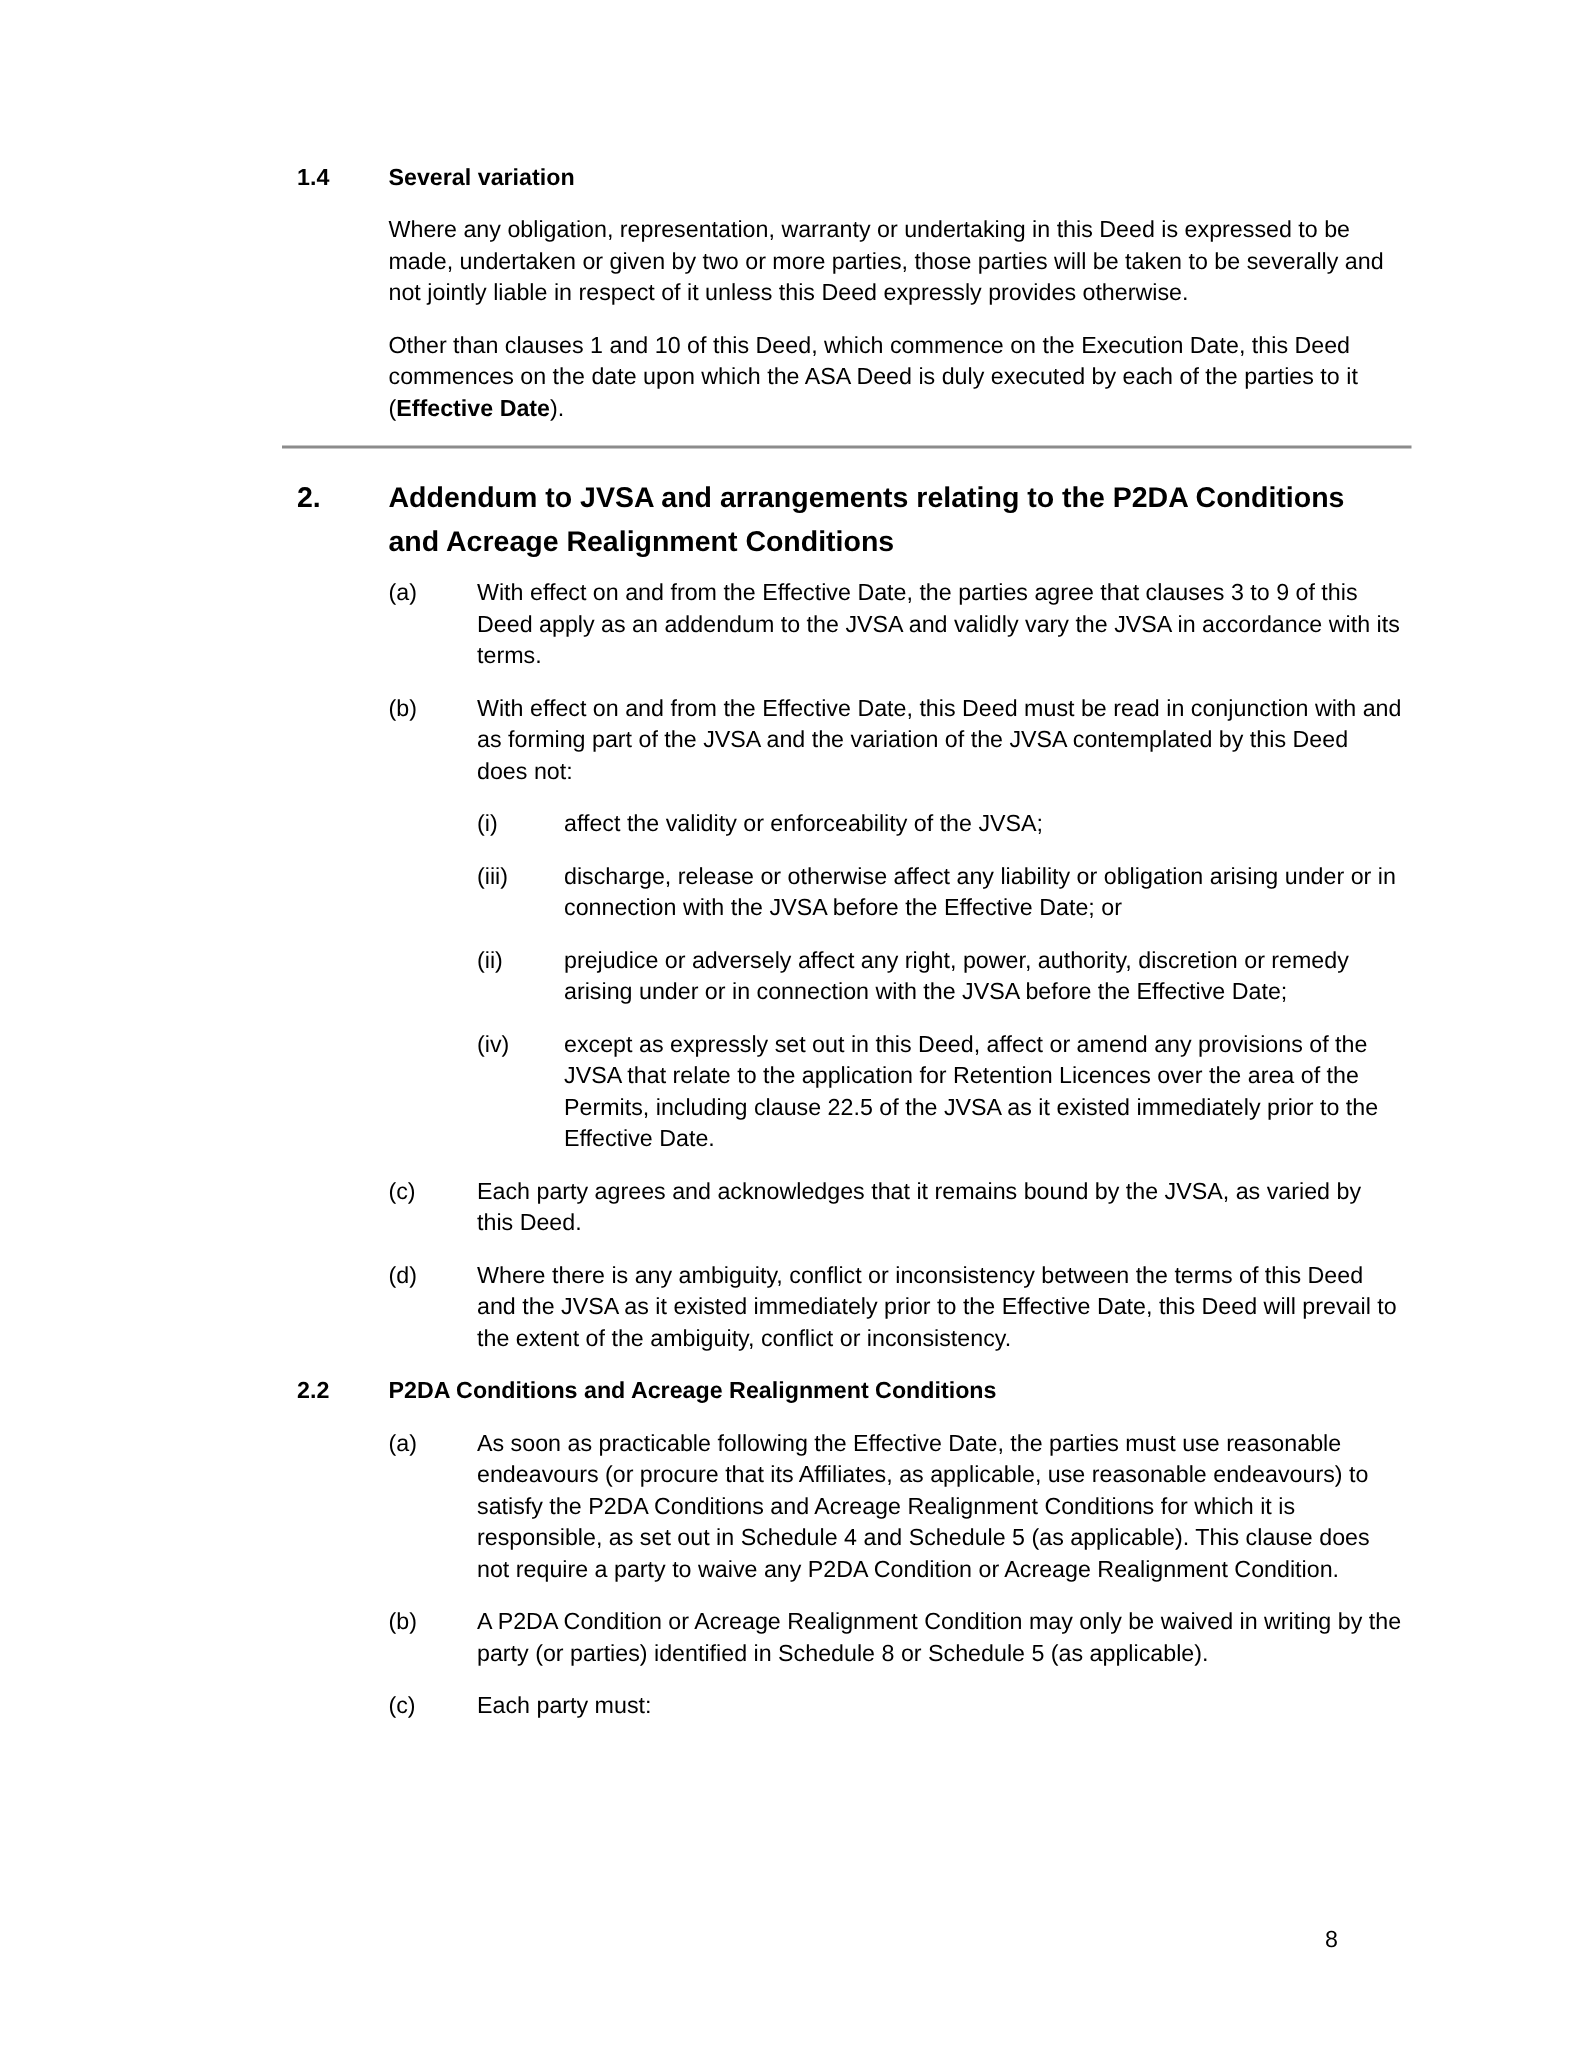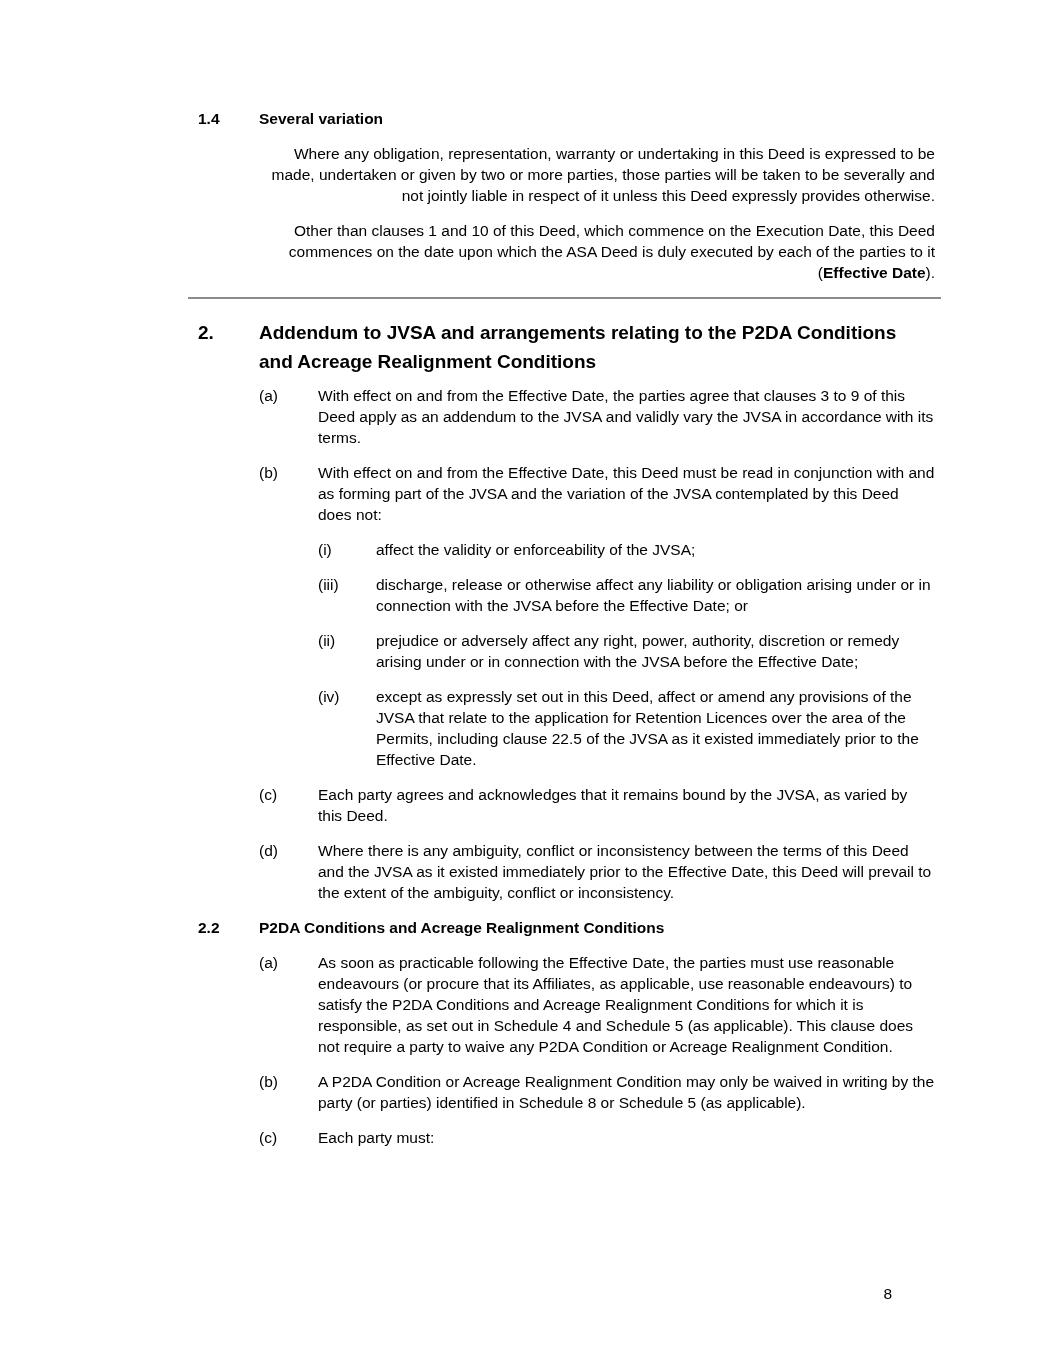--- a/index.html
+++ b/index.html
@@ -33,21 +33,20 @@
     font-weight: bold;
     font-size: 19px;
     line-height: 29px;
     margin: 19px 0 9px 0;
   }
   .section-heading .num { width: 61px; flex: none; }
   .body-para {
     font-size: 15.5px;
     line-height: 21px;
     margin: 0 0 14px 61px;
-    text-align: right;
   }
   .list-item {
     display: flex;
     font-size: 15.5px;
     line-height: 21px;
     margin-bottom: 14px;
   }
   .level-a { margin-left: 61px; }
   .level-a > .marker { width: 59px; flex: none; }
   .level-i { margin-left: 120px; }

